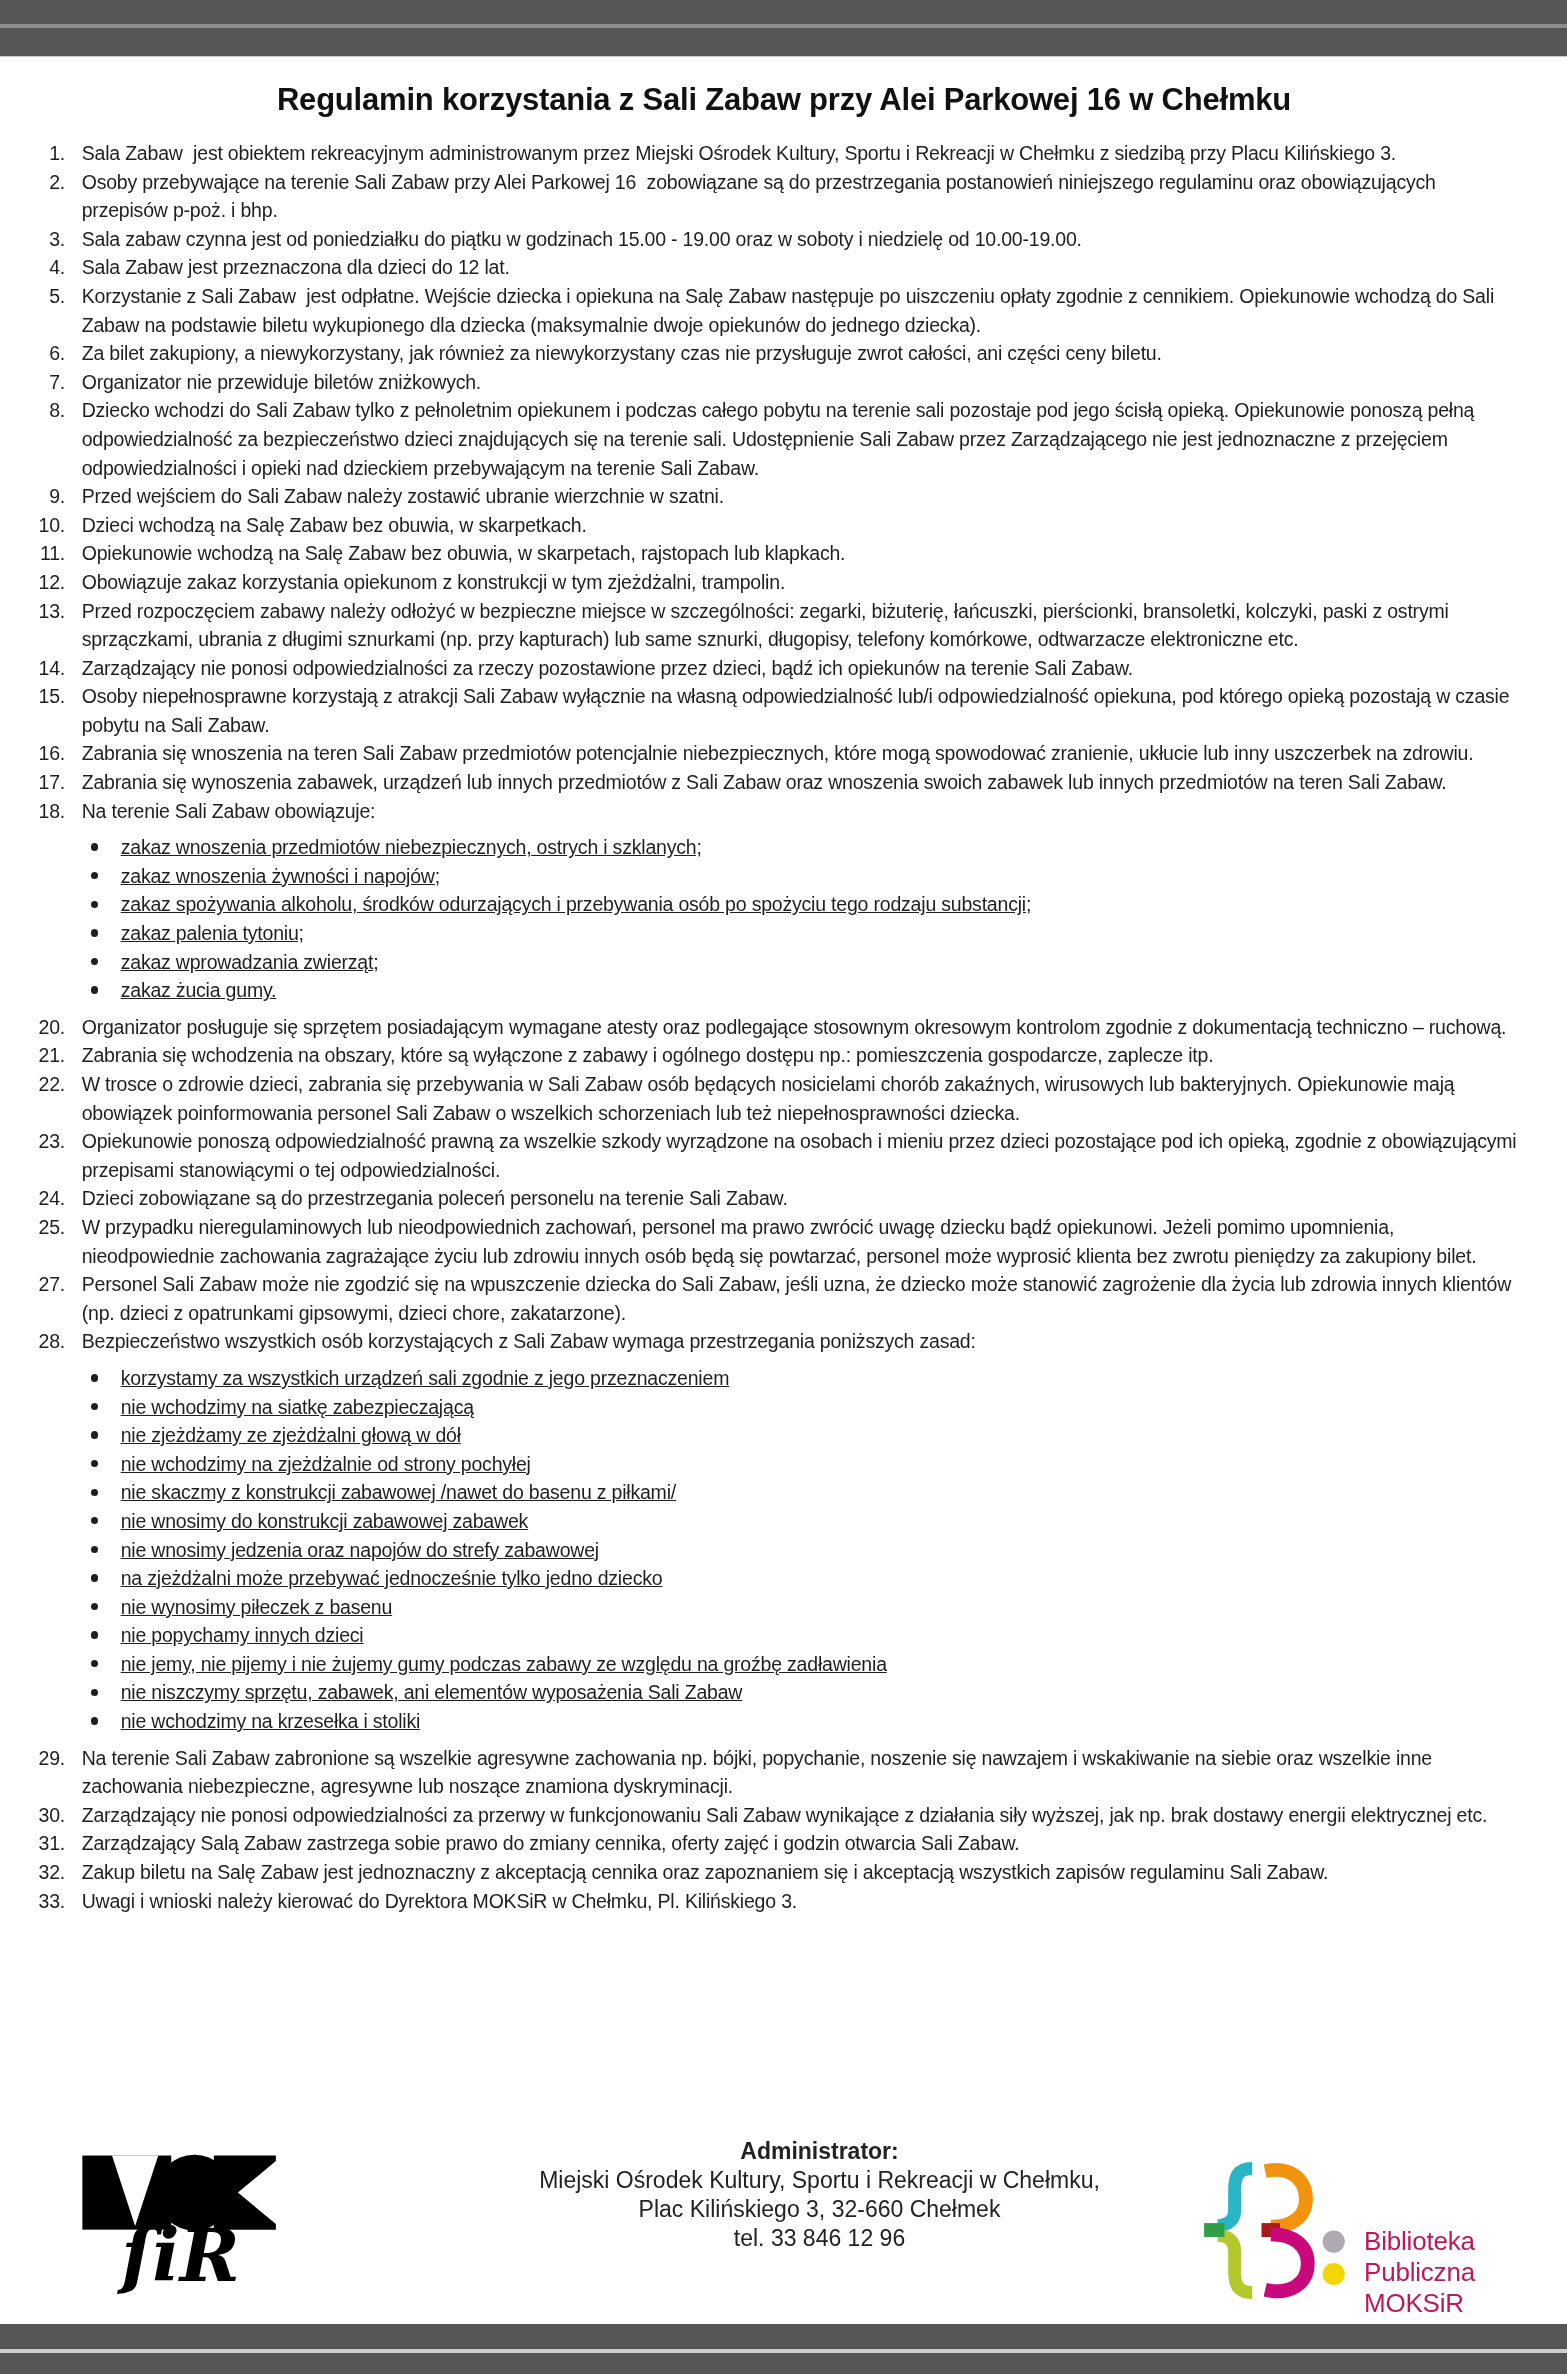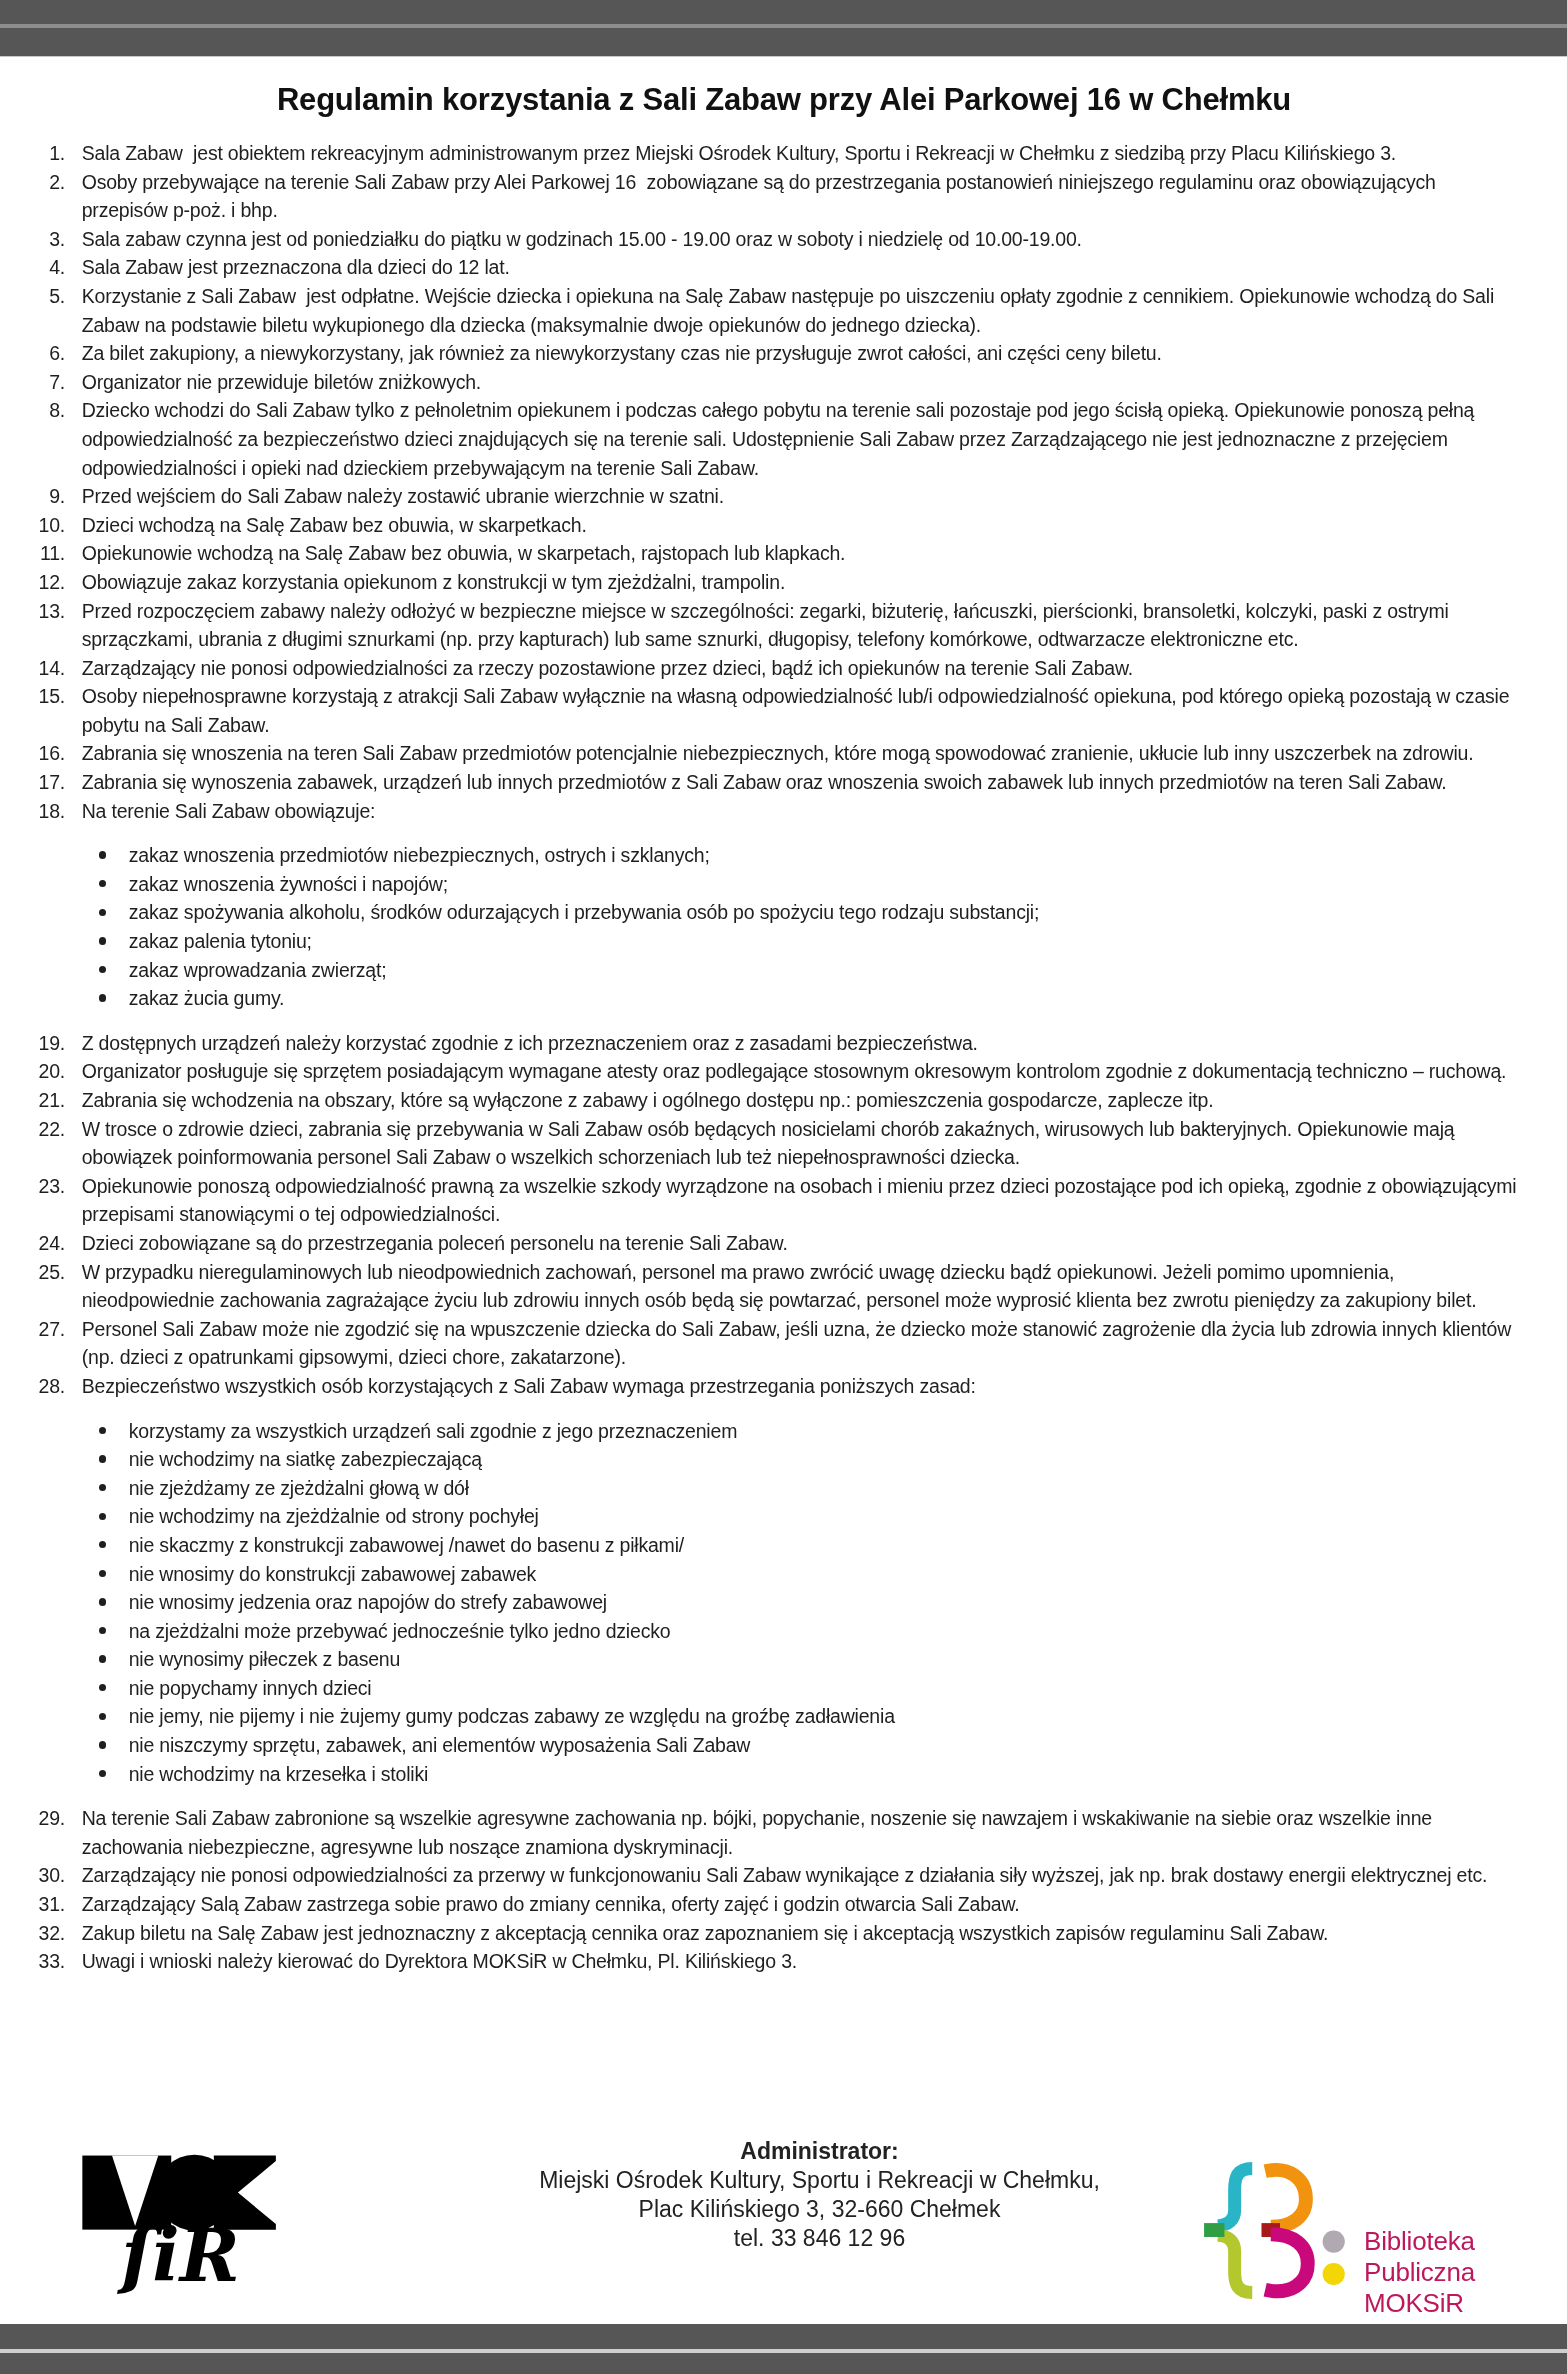--- a/index.html
+++ b/index.html
@@ -15,21 +15,21 @@
   
   .title{position:absolute;top:82px;left:0;width:1568px;text-align:center;
          font-size:31px;font-weight:bold;color:#111;letter-spacing:-0.2px;}
   
   .rules{position:absolute;top:139px;left:0;width:1521px;font-size:19.5px;line-height:28.6px;
          letter-spacing:-0.2px;}
   .rule{display:flex;align-items:flex-start;}
   .num{flex:0 0 65px;text-align:right;white-space:nowrap;}
   .rbody{margin-left:16.7px;width:1440px;}
   .ptext{white-space:pre-wrap;}
-  .bullets{margin:16px;padding:0;list-style:none;}
+  .bullets{margin:8px;padding:0;list-style:none;text-decoration:underline;}
   .bline{display:flex;align-items:flex-start;}
   .dot{flex:0 0 31px;position:relative;}
   .dot i{position:absolute;left:0.9px;top:10.2px;width:7.4px;height:7.4px;border-radius:50%;
          background:#1f1f1f;display:block;}
   .btext{white-space:pre-wrap;}
   
   .admin{position:absolute;top:2137px;left:263px;width:1113px;text-align:center;
          font-size:23px;line-height:29px;color:#222;}
   .admin .lbl{font-weight:bold;}
   .moklogo{position:absolute;left:82px;top:2150px;}
@@ -189,26 +189,20 @@
             <li class="bline">
               <span class="dot">
                 <i></i>
               </span>
               <span class="btext">zakaz żucia gumy.</span>
             </li>
           </ul>
         </div>
       </div>
       <div class="rule">
-        <div class="num">19.</div>
-        <div class="rbody">
-          <div class="ptext">Z dostępnych urządzeń należy korzystać zgodnie z ich przeznaczeniem oraz z zasadami bezpieczeństwa.</div>
-        </div>
-      </div>
-      <div class="rule">
         <div class="num">20.</div>
         <div class="rbody">
           <div class="ptext">Organizator posługuje się sprzętem posiadającym wymagane atesty oraz podlegające stosownym okresowym kontrolom zgodnie z dokumentacją techniczno – ruchową.</div>
         </div>
       </div>
       <div class="rule">
         <div class="num">21.</div>
         <div class="rbody">
           <div class="ptext">Zabrania się wchodzenia na obszary, które są wyłączone z zabawy i ogólnego dostępu np.: pomieszczenia gospodarcze, zaplecze itp.</div>
         </div>

